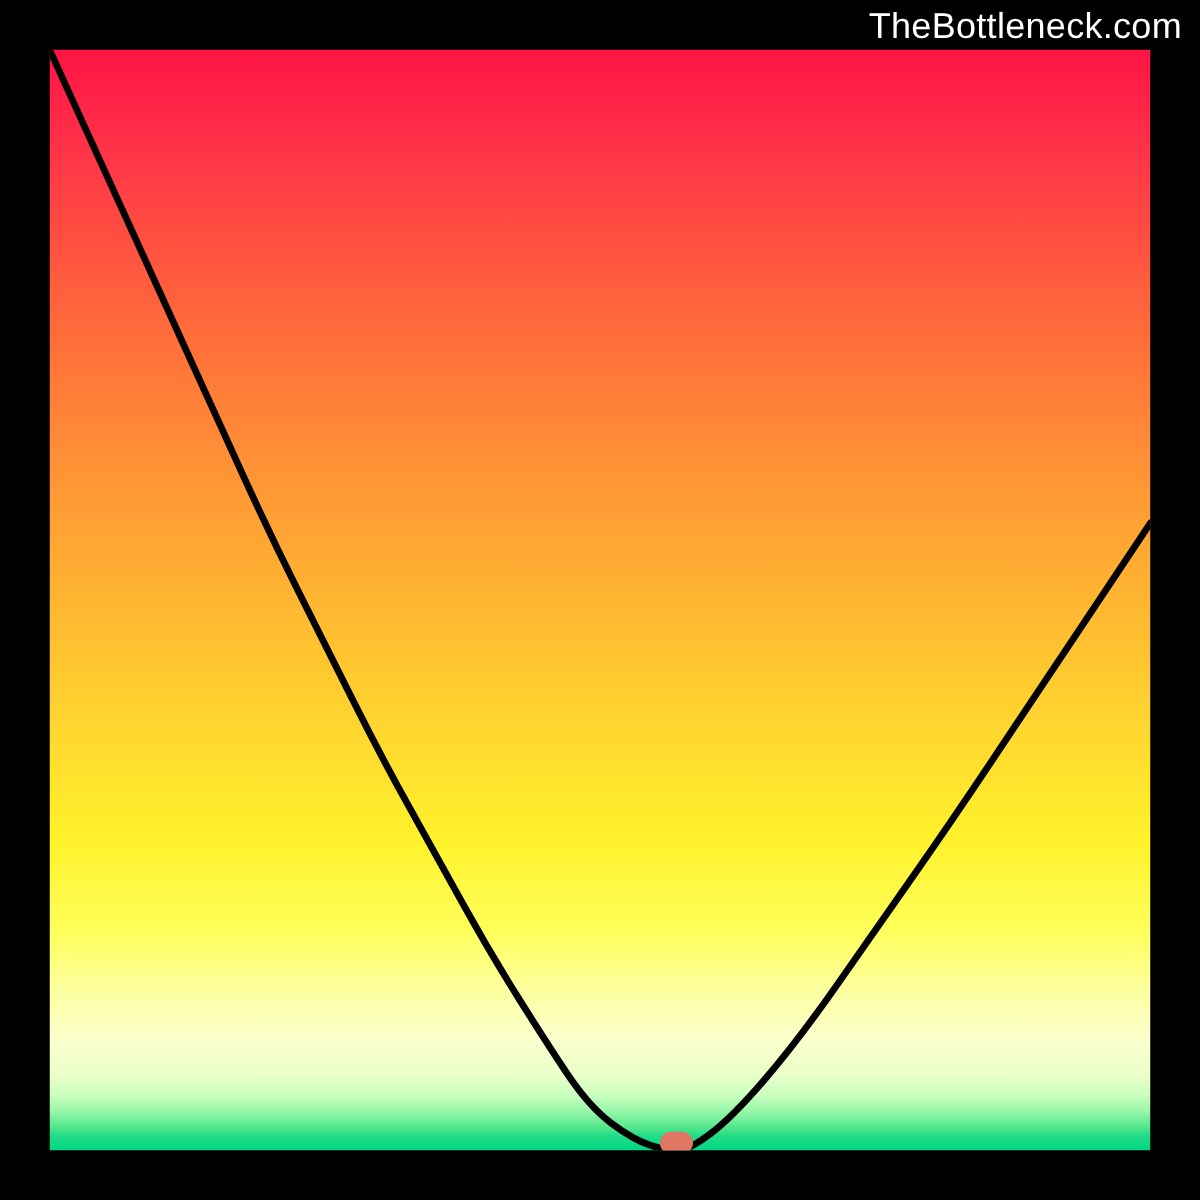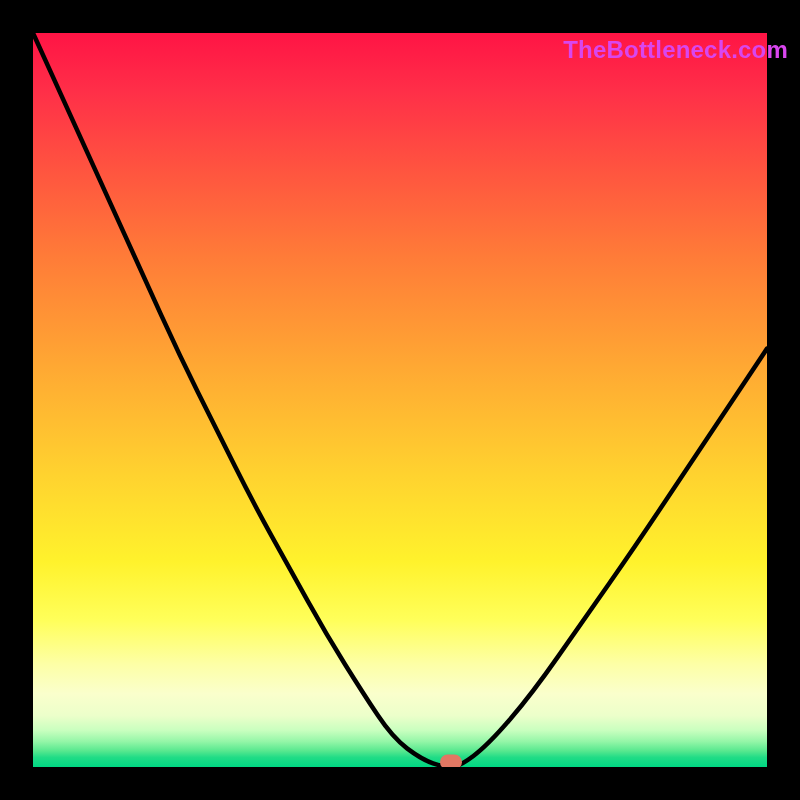--- a/index.html
+++ b/index.html
@@ -13,26 +13,25 @@
   .frame {
     position: relative;
     width: 800px;
     height: 800px;
     background: #000;
   }
   .watermark {
     position: absolute;
     top: 4px;
     right: 12px;
-    color: #d946ef;
+    color: #ffffff;
     font-size: 24px;
-    font-weight: 700;
+    font-weight: 400;
     z-index: 5;
     letter-spacing: 0.2px;
-    margin-top: 32px;
   }
   .plot-area {
     position: absolute;
     left: 33px;
     top: 33px;
     width: 734px;
     height: 734px;
     overflow: hidden;
   }
   

